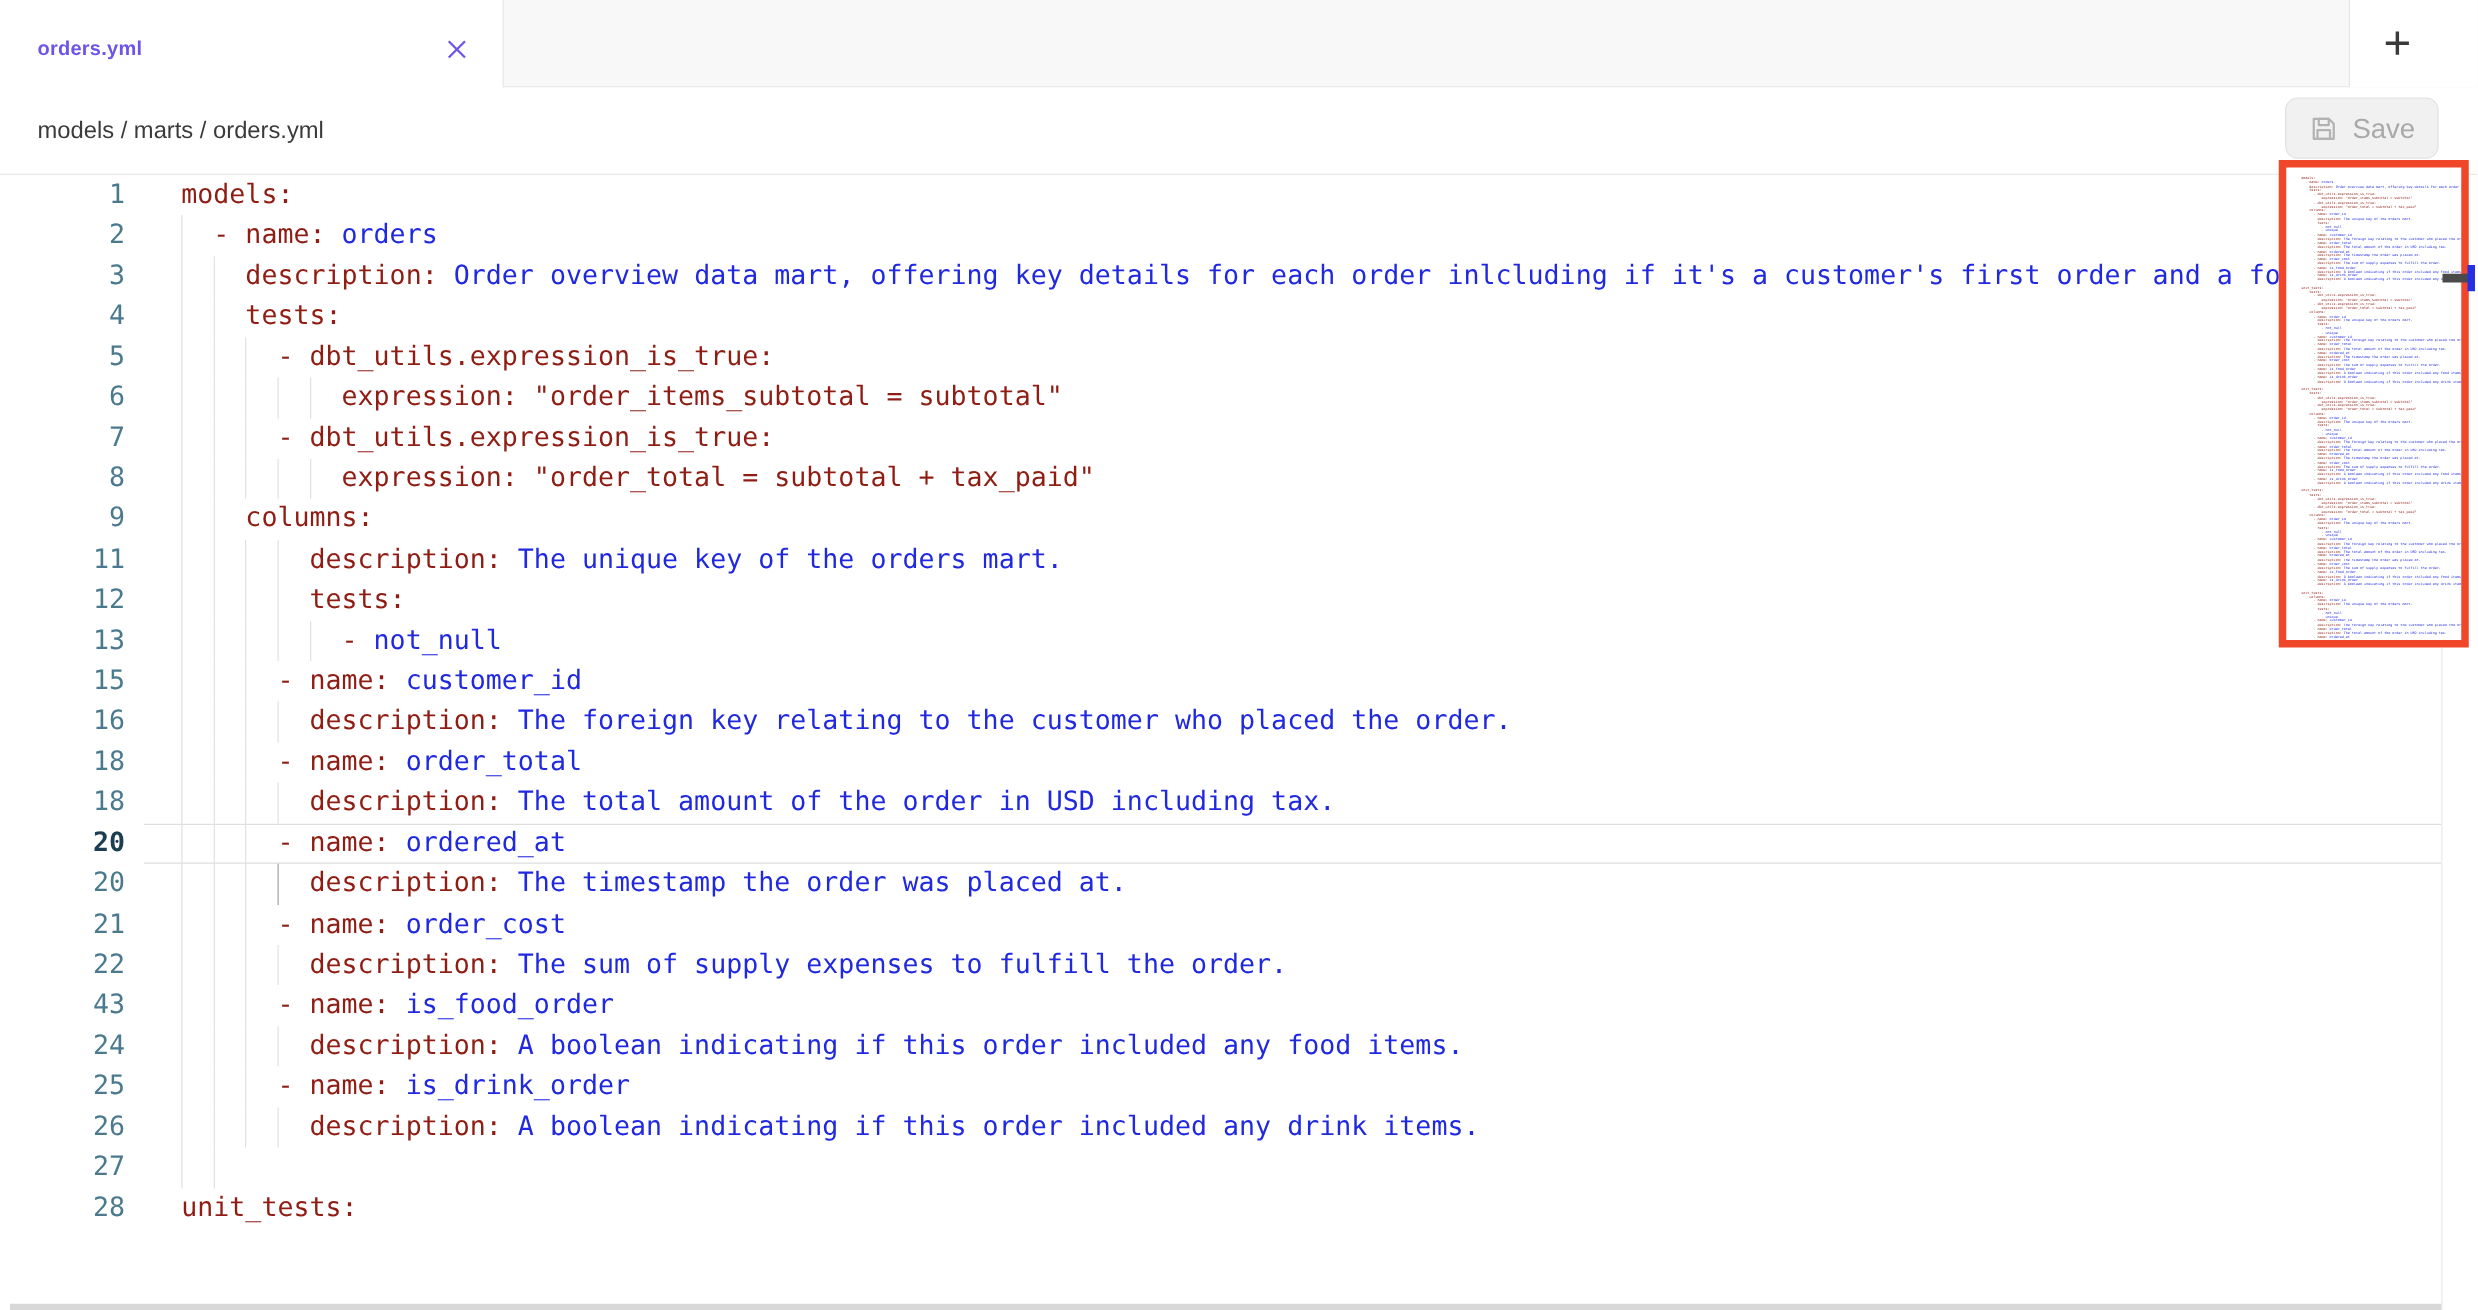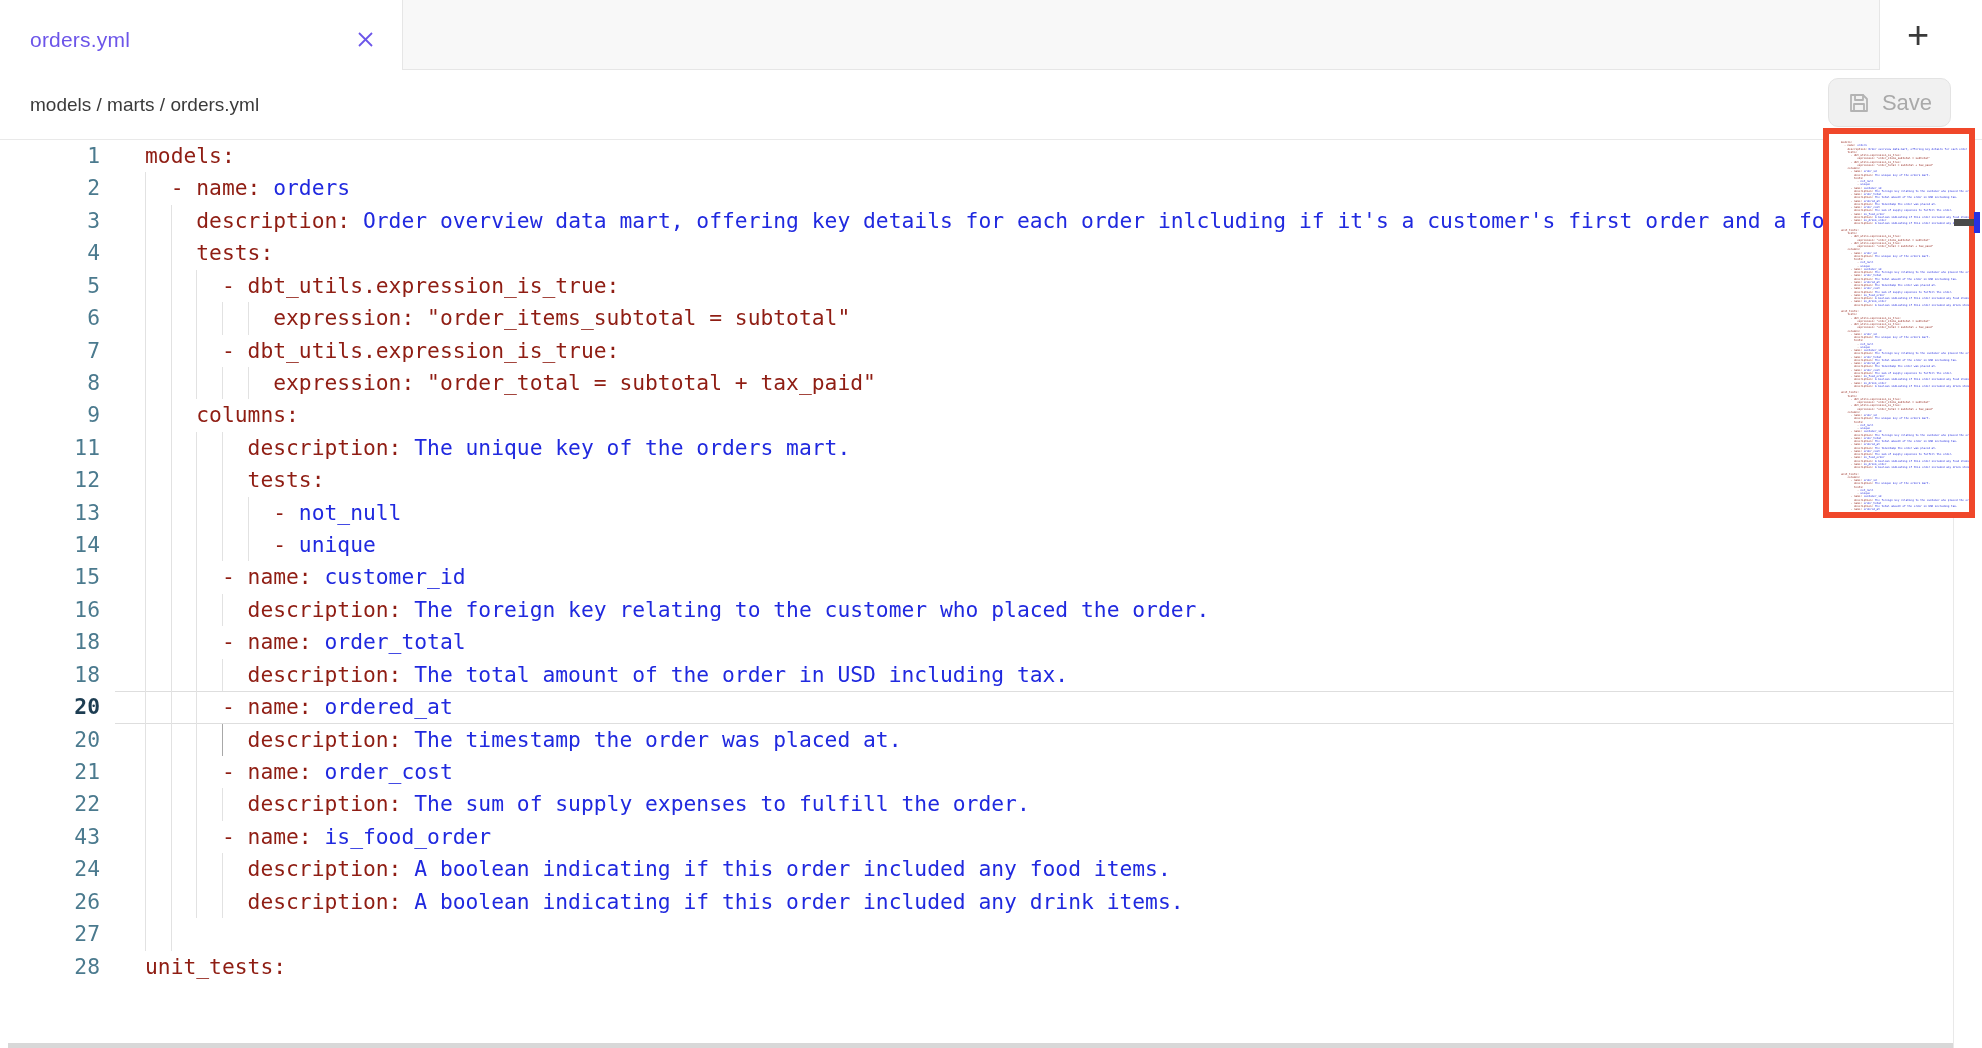--- a/index.html
+++ b/index.html
@@ -5,21 +5,21 @@
   html,body{margin:0;padding:0;background:#ffffff;}
   #app{position:relative;width:1982px;height:1048px;background:#ffffff;overflow:hidden;
        font-family:"Liberation Sans",sans-serif;}
 
   
   .tabbar{position:absolute;left:0;top:0;width:1982px;height:70px;background:#f8f8f8;
           border-bottom:1px solid #e6e6e6;box-sizing:border-box;}
   .tab-active{position:absolute;left:0;top:0;width:403px;height:71px;background:#ffffff;
           border-right:1px solid #e6e6e6;box-sizing:border-box;display:flex;align-items:center;
           padding:8px 24px 0 30px;}
-  .tab-title{font-size:21px;font-weight:400;letter-spacing:.2px;}
+  .tab-title{font-size:16px;font-weight:700;letter-spacing:.2px;}
   .tab-close{margin-left:auto;width:26px;height:26px;display:flex;align-items:center;justify-content:center;cursor:pointer;}
   .newtab-zone{position:absolute;left:1879px;top:0;width:103px;height:70px;background:#ffffff;
           border-left:1px solid #e6e6e6;box-sizing:border-box;}
   .plus-btn{position:absolute;left:1896px;top:12px;width:44px;height:46px;display:flex;align-items:center;
           justify-content:center;font-size:38px;font-weight:300;color:#3a3a3a;cursor:pointer;}
 
   
   .crumbrow{position:absolute;left:0;top:70px;width:1982px;height:70px;background:#ffffff;
           border-bottom:1px solid #e9e9e9;box-sizing:border-box;display:flex;align-items:center;padding-left:30px;}
   .crumb{font-size:19px;color:#3b3b3b;}
@@ -98,31 +98,31 @@
       <div class="cline"><div class="guide" style="left: 145px;"></div><div class="guide" style="left: 170.66px;"></div><div class="ln">3</div><div class="codetxt"><span class="tk-r">    description:</span><span class="tk-b"> Order overview data mart, offering key details for each order inlcluding if it's a customer's first order and a food vs. drink order.</span></div></div>
       <div class="cline"><div class="guide" style="left: 145px;"></div><div class="guide" style="left: 170.66px;"></div><div class="ln">4</div><div class="codetxt"><span class="tk-r">    tests:</span></div></div>
       <div class="cline"><div class="guide" style="left: 145px;"></div><div class="guide" style="left: 170.66px;"></div><div class="guide" style="left: 196.32px;"></div><div class="ln">5</div><div class="codetxt"><span class="tk-r">      - dbt_utils.expression_is_true:</span></div></div>
       <div class="cline"><div class="guide" style="left: 145px;"></div><div class="guide" style="left: 170.66px;"></div><div class="guide" style="left: 196.32px;"></div><div class="guide" style="left: 221.98px;"></div><div class="guide" style="left: 247.64px;"></div><div class="ln">6</div><div class="codetxt"><span class="tk-r">          expression: "order_items_subtotal = subtotal"</span></div></div>
       <div class="cline"><div class="guide" style="left: 145px;"></div><div class="guide" style="left: 170.66px;"></div><div class="guide" style="left: 196.32px;"></div><div class="ln">7</div><div class="codetxt"><span class="tk-r">      - dbt_utils.expression_is_true:</span></div></div>
       <div class="cline"><div class="guide" style="left: 145px;"></div><div class="guide" style="left: 170.66px;"></div><div class="guide" style="left: 196.32px;"></div><div class="guide" style="left: 221.98px;"></div><div class="guide" style="left: 247.64px;"></div><div class="ln">8</div><div class="codetxt"><span class="tk-r">          expression: "order_total = subtotal + tax_paid"</span></div></div>
       <div class="cline"><div class="guide" style="left: 145px;"></div><div class="guide" style="left: 170.66px;"></div><div class="ln">9</div><div class="codetxt"><span class="tk-r">    columns:</span></div></div>
       <div class="cline"><div class="guide" style="left: 145px;"></div><div class="guide" style="left: 170.66px;"></div><div class="guide" style="left: 196.32px;"></div><div class="guide" style="left: 221.98px;"></div><div class="ln">11</div><div class="codetxt"><span class="tk-r">        description:</span><span class="tk-b"> The unique key of the orders mart.</span></div></div>
       <div class="cline"><div class="guide" style="left: 145px;"></div><div class="guide" style="left: 170.66px;"></div><div class="guide" style="left: 196.32px;"></div><div class="guide" style="left: 221.98px;"></div><div class="ln">12</div><div class="codetxt"><span class="tk-r">        tests:</span></div></div>
       <div class="cline"><div class="guide" style="left: 145px;"></div><div class="guide" style="left: 170.66px;"></div><div class="guide" style="left: 196.32px;"></div><div class="guide" style="left: 221.98px;"></div><div class="guide" style="left: 247.64px;"></div><div class="ln">13</div><div class="codetxt"><span class="tk-r">          -</span><span class="tk-b"> not_null</span></div></div>
-      <div class="cline"><div class="guide" style="left: 145px;"></div><div class="guide" style="left: 170.66px;"></div><div class="guide" style="left: 196.32px;"></div><div class="guide" style="left: 221.98px;"></div><div class="guide" style="left: 247.64px;"></div><div class="ln">14</div><div class="codetxt"><span class="tk-r">          -</span><span class="tk-b"> unique</span></div></div>
       <div class="cline"><div class="guide" style="left: 145px;"></div><div class="guide" style="left: 170.66px;"></div><div class="guide" style="left: 196.32px;"></div><div class="ln">15</div><div class="codetxt"><span class="tk-r">      - name:</span><span class="tk-b"> customer_id</span></div></div>
       <div class="cline"><div class="guide" style="left: 145px;"></div><div class="guide" style="left: 170.66px;"></div><div class="guide" style="left: 196.32px;"></div><div class="guide" style="left: 221.98px;"></div><div class="ln">16</div><div class="codetxt"><span class="tk-r">        description:</span><span class="tk-b"> The foreign key relating to the customer who placed the order.</span></div></div>
       <div class="cline"><div class="guide" style="left: 145px;"></div><div class="guide" style="left: 170.66px;"></div><div class="guide" style="left: 196.32px;"></div><div class="ln">18</div><div class="codetxt"><span class="tk-r">      - name:</span><span class="tk-b"> order_total</span></div></div>
       <div class="cline"><div class="guide" style="left: 145px;"></div><div class="guide" style="left: 170.66px;"></div><div class="guide" style="left: 196.32px;"></div><div class="guide" style="left: 221.98px;"></div><div class="ln">18</div><div class="codetxt"><span class="tk-r">        description:</span><span class="tk-b"> The total amount of the order in USD including tax.</span></div></div>
       <div class="cline active"><div class="active-strip"></div><div class="guide" style="left: 145px;"></div><div class="guide" style="left: 170.66px;"></div><div class="guide" style="left: 196.32px;"></div><div class="ln">20</div><div class="codetxt"><span class="tk-r">      - name:</span><span class="tk-b"> ordered_at</span></div></div>
       <div class="cline"><div class="guide" style="left: 145px;"></div><div class="guide" style="left: 170.66px;"></div><div class="guide" style="left: 196.32px;"></div><div class="guide dark" style="left: 221.98px;"></div><div class="ln">20</div><div class="codetxt"><span class="tk-r">        description:</span><span class="tk-b"> The timestamp the order was placed at.</span></div></div>
       <div class="cline"><div class="guide" style="left: 145px;"></div><div class="guide" style="left: 170.66px;"></div><div class="guide" style="left: 196.32px;"></div><div class="ln">21</div><div class="codetxt"><span class="tk-r">      - name:</span><span class="tk-b"> order_cost</span></div></div>
       <div class="cline"><div class="guide" style="left: 145px;"></div><div class="guide" style="left: 170.66px;"></div><div class="guide" style="left: 196.32px;"></div><div class="guide" style="left: 221.98px;"></div><div class="ln">22</div><div class="codetxt"><span class="tk-r">        description:</span><span class="tk-b"> The sum of supply expenses to fulfill the order.</span></div></div>
       <div class="cline"><div class="guide" style="left: 145px;"></div><div class="guide" style="left: 170.66px;"></div><div class="guide" style="left: 196.32px;"></div><div class="ln">43</div><div class="codetxt"><span class="tk-r">      - name:</span><span class="tk-b"> is_food_order</span></div></div>
       <div class="cline"><div class="guide" style="left: 145px;"></div><div class="guide" style="left: 170.66px;"></div><div class="guide" style="left: 196.32px;"></div><div class="guide" style="left: 221.98px;"></div><div class="ln">24</div><div class="codetxt"><span class="tk-r">        description:</span><span class="tk-b"> A boolean indicating if this order included any food items.</span></div></div>
+      <div class="cline"><div class="guide" style="left: 145px;"></div><div class="guide" style="left: 170.66px;"></div><div class="guide" style="left: 196.32px;"></div><div class="ln">25</div><div class="codetxt"><span class="tk-r">      - name:</span><span class="tk-b"> is_drink_order</span></div></div>
       <div class="cline"><div class="guide" style="left: 145px;"></div><div class="guide" style="left: 170.66px;"></div><div class="guide" style="left: 196.32px;"></div><div class="guide" style="left: 221.98px;"></div><div class="ln">26</div><div class="codetxt"><span class="tk-r">        description:</span><span class="tk-b"> A boolean indicating if this order included any drink items.</span></div></div>
       <div class="cline"><div class="guide" style="left: 145px;"></div><div class="guide" style="left: 170.66px;"></div><div class="ln">27</div><div class="codetxt"></div></div>
       <div class="cline"><div class="ln">28</div><div class="codetxt"><span class="tk-r">unit_tests:</span></div></div>
     </div>
 
   <div class="vline"></div>
   <div class="hstrip"></div>
 
   <div class="minimap">
     <div class="mm-inner" id="mm">

